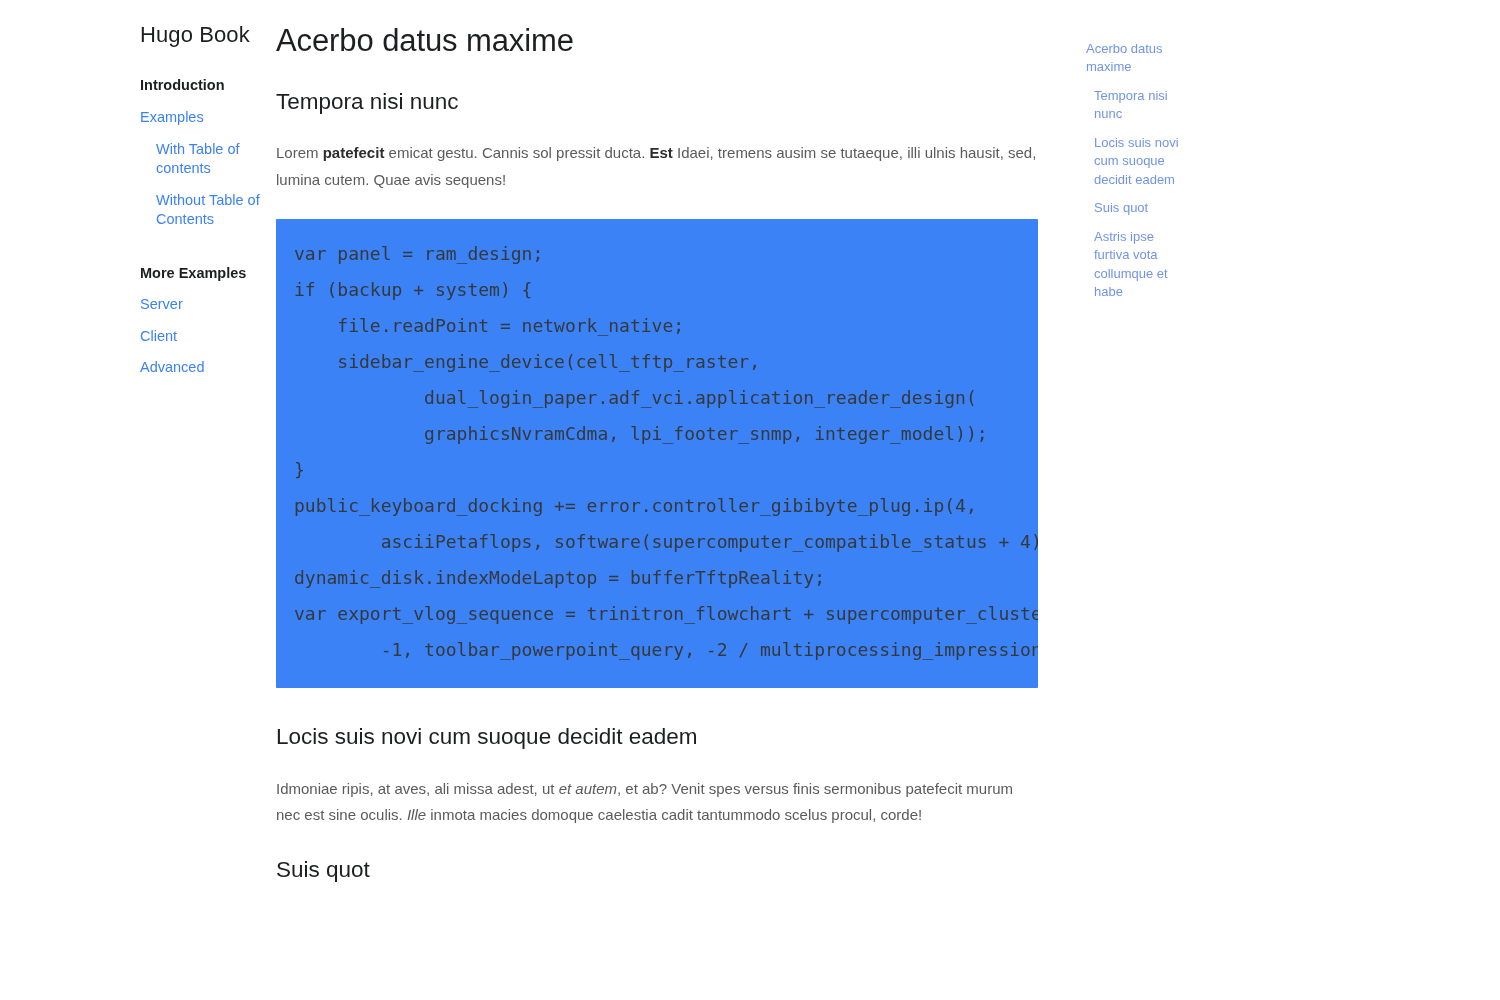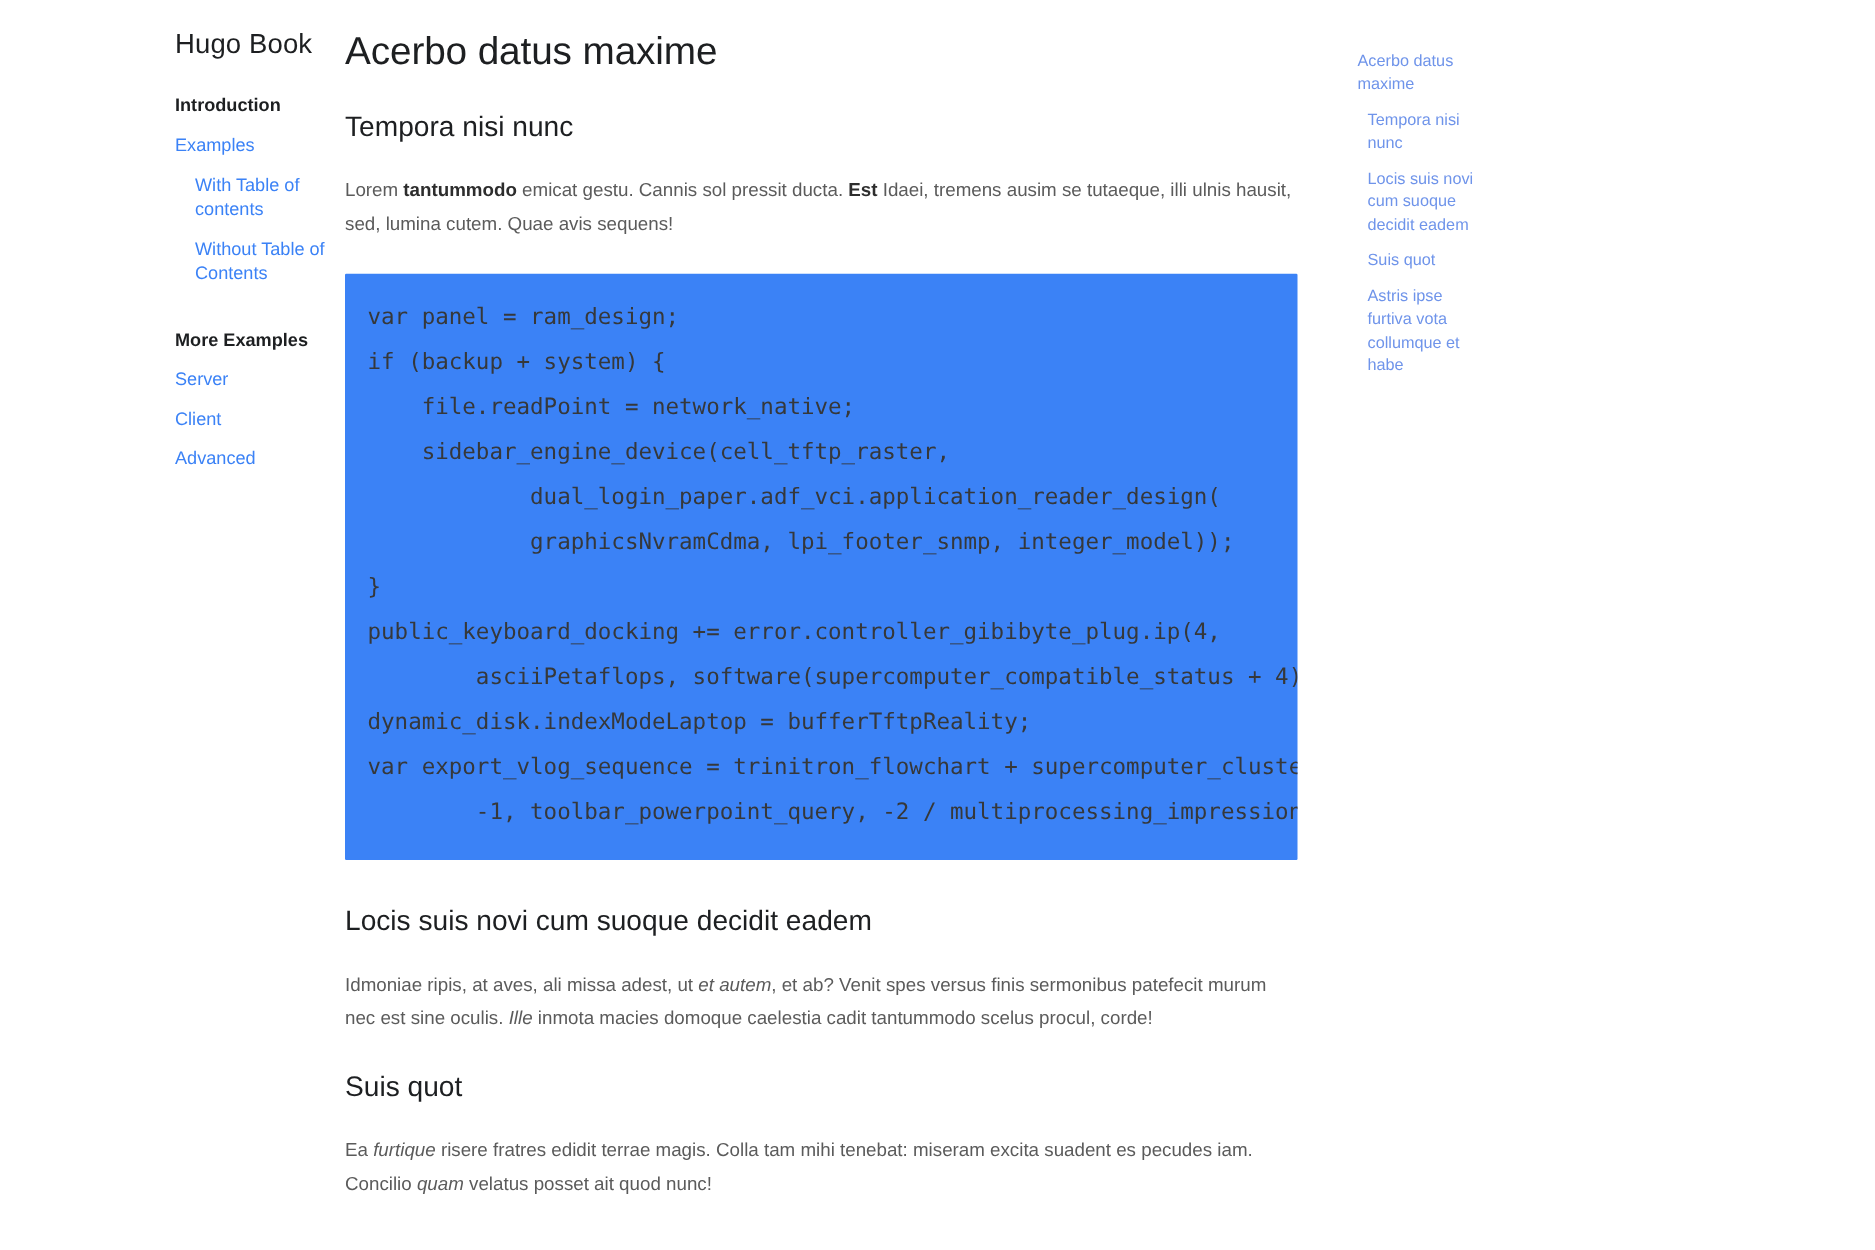--- a/index.html
+++ b/index.html
@@ -165,21 +165,21 @@
         <li class="nav-item level-1">Advanced</li>
       </ul>
   </aside>
 
   <main class="content">
     <h1 class="title">Acerbo datus maxime</h1>
 
     <h2 class="sec">Tempora nisi nunc</h2>
 
     <p class="body">
-      <span>Lorem </span><b>tantummodo</b><span> emicat gestu. Cannis sol pressit ducta. </span><b>Est</b><span> Idaei, tremens ausim se tutaeque, illi ulnis hausit, sed, lumina cutem. Quae avis sequens!</span>
+      <span>Lorem </span><b>patefecit</b><span> emicat gestu. Cannis sol pressit ducta. </span><b>Est</b><span> Idaei, tremens ausim se tutaeque, illi ulnis hausit, sed, lumina cutem. Quae avis sequens!</span>
     </p>
 
     <pre class="code">var panel = ram_design;
 if (backup + system) {
     file.readPoint = network_native;
     sidebar_engine_device(cell_tftp_raster,
             dual_login_paper.adf_vci.application_reader_design(
             graphicsNvramCdma, lpi_footer_snmp, integer_model));
 }
 public_keyboard_docking += error.controller_gibibyte_plug.ip(4,
@@ -190,23 +190,20 @@
 
     <h2 class="sec">Locis suis novi cum suoque decidit eadem</h2>
 
     <p class="body">
       <span>Idmoniae ripis, at aves, ali missa adest, ut </span><i>et autem</i><span>, et ab? Venit spes versus finis sermonibus patefecit murum nec est sine oculis. </span><i>Ille</i><span> inmota macies domoque caelestia cadit tantummodo scelus procul, corde!</span>
     </p>
 
 
     <h2 class="sec">Suis quot</h2>
 
-    <p class="body">
-      <span>Ea </span><i>furtique</i><span> risere fratres edidit terrae magis. Colla tam mihi tenebat: miseram excita suadent es pecudes iam. Concilio </span><i>quam</i><span> velatus posset ait quod nunc!</span>
-    </p>
 
   </main>
 
   <nav class="toc">
     <ul class="toc-list" id="toc-list">
         <li class="toc-item level-1">Acerbo datus maxime</li>
         <li class="toc-item level-2">Tempora nisi nunc</li>
         <li class="toc-item level-2">Locis suis novi cum suoque decidit eadem</li>
         <li class="toc-item level-2">Suis quot</li>
         <li class="toc-item level-2">Astris ipse furtiva vota collumque et habe</li>

